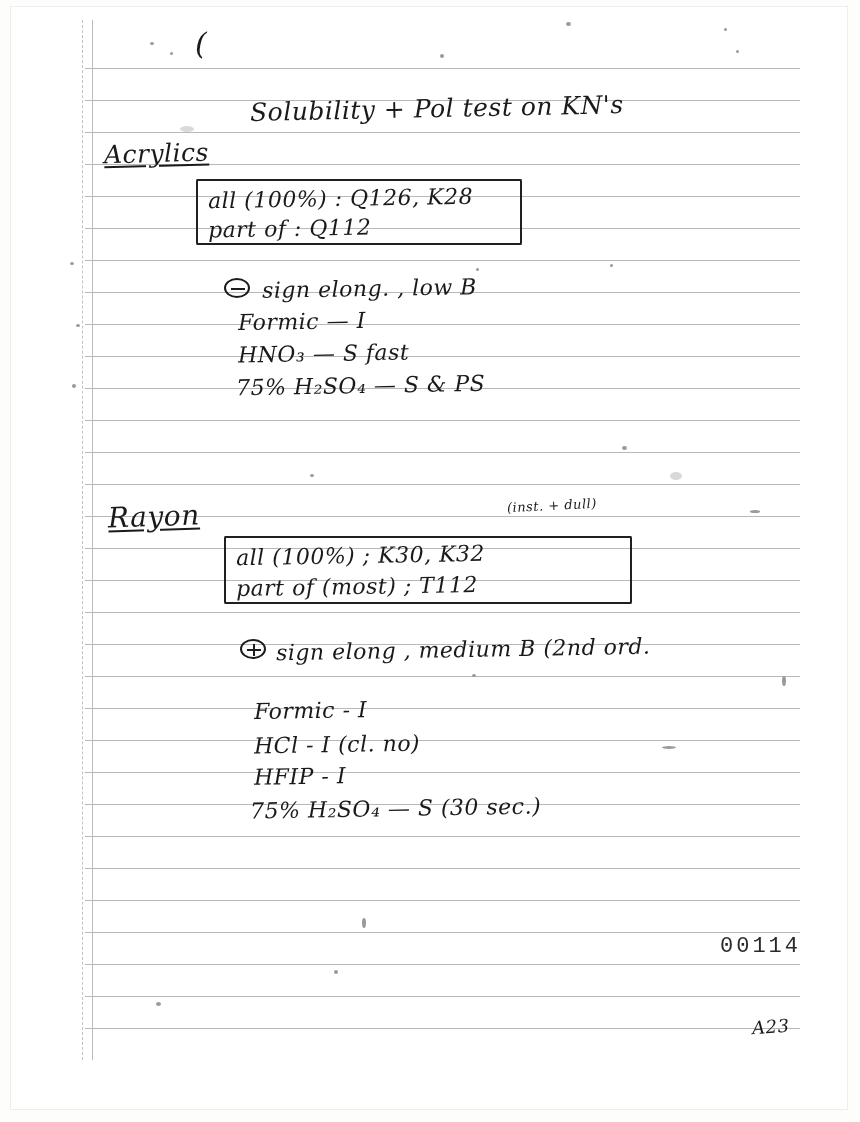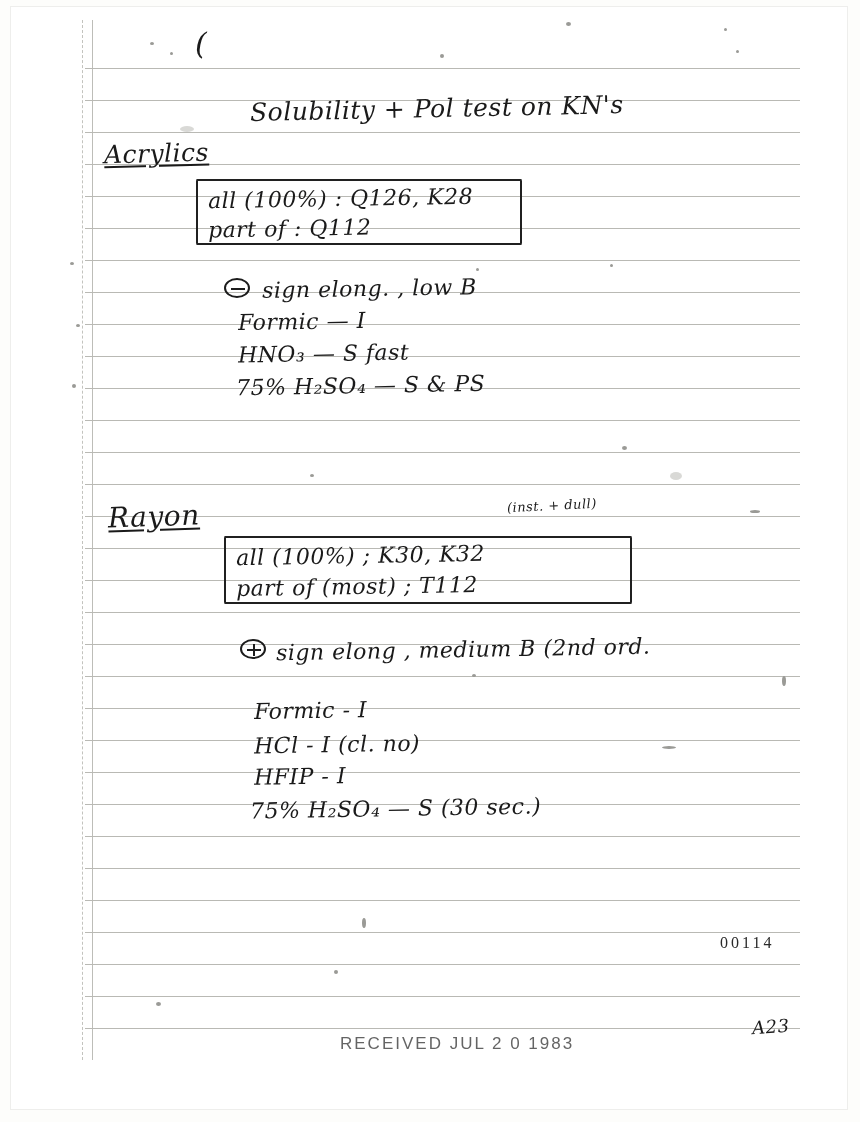--- a/index.html
+++ b/index.html
@@ -103,23 +103,23 @@
   .stamp {
     position: absolute;
     font-family: "Liberation Sans", sans-serif;
     color: #4a4a4a;
     letter-spacing: 2px;
     font-size: 17px;
     opacity: 0.85;
   }
   .docnum {
     position: absolute;
-    font-family: Liberation Serif, serif;
+    font-family: Liberation Mono, monospace;
     color: #2a2a2a;
-    font-size: 16px;
+    font-size: 22px;
     letter-spacing: 3px;
   }
   
   .speck {
     position: absolute;
     background: #9a9a96;
     border-radius: 50%;
   }
   .smudge {
     position: absolute;
@@ -205,21 +205,20 @@
     </div>
     <div class="hw med" style="left:266px; top:631px; transform:rotate(-1deg);">sign elong  ,  medium B  (2nd ord.</div>
 
     <div class="hw med" style="left:244px; top:692px; transform:rotate(-1deg);">Formic - I</div>
     <div class="hw med" style="left:244px; top:726px; transform:rotate(-1deg);">HCl   - I   (cl. no)</div>
     <div class="hw med" style="left:244px; top:758px; transform:rotate(-1deg);">HFIP - I</div>
     <div class="hw med" style="left:240px; top:790px; transform:rotate(-1deg);">75% H₂SO₄  —  S (30 sec.)</div>
 
     <div class="docnum" style="left:710px; top:928px;">00114</div>
 
-    <div class="stamp" style="left:330px; top:1028px;">RECEIVED  JUL 2 0 1983</div>
 
     <div class="hw sm" style="left:742px; top:1010px; transform:rotate(-4deg);">A23</div>
 
     <div class="speck" style="left:140px; top:36px; width:4px; height:3px;"></div>
     <div class="speck" style="left:160px; top:46px; width:3px; height:3px;"></div>
     <div class="speck" style="left:430px; top:48px; width:4px; height:4px;"></div>
     <div class="speck" style="left:556px; top:16px; width:5px; height:4px;"></div>
     <div class="speck" style="left:714px; top:22px; width:3px; height:3px;"></div>
     <div class="speck" style="left:726px; top:44px; width:3px; height:3px;"></div>
     <div class="speck" style="left:60px; top:256px; width:4px; height:3px;"></div>

